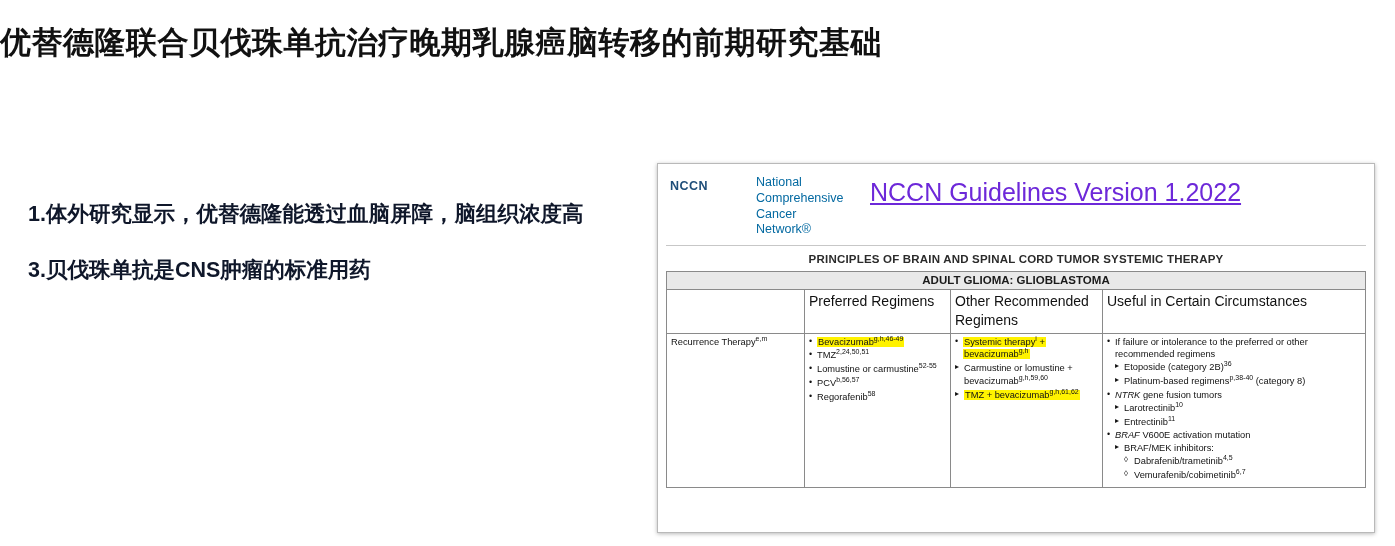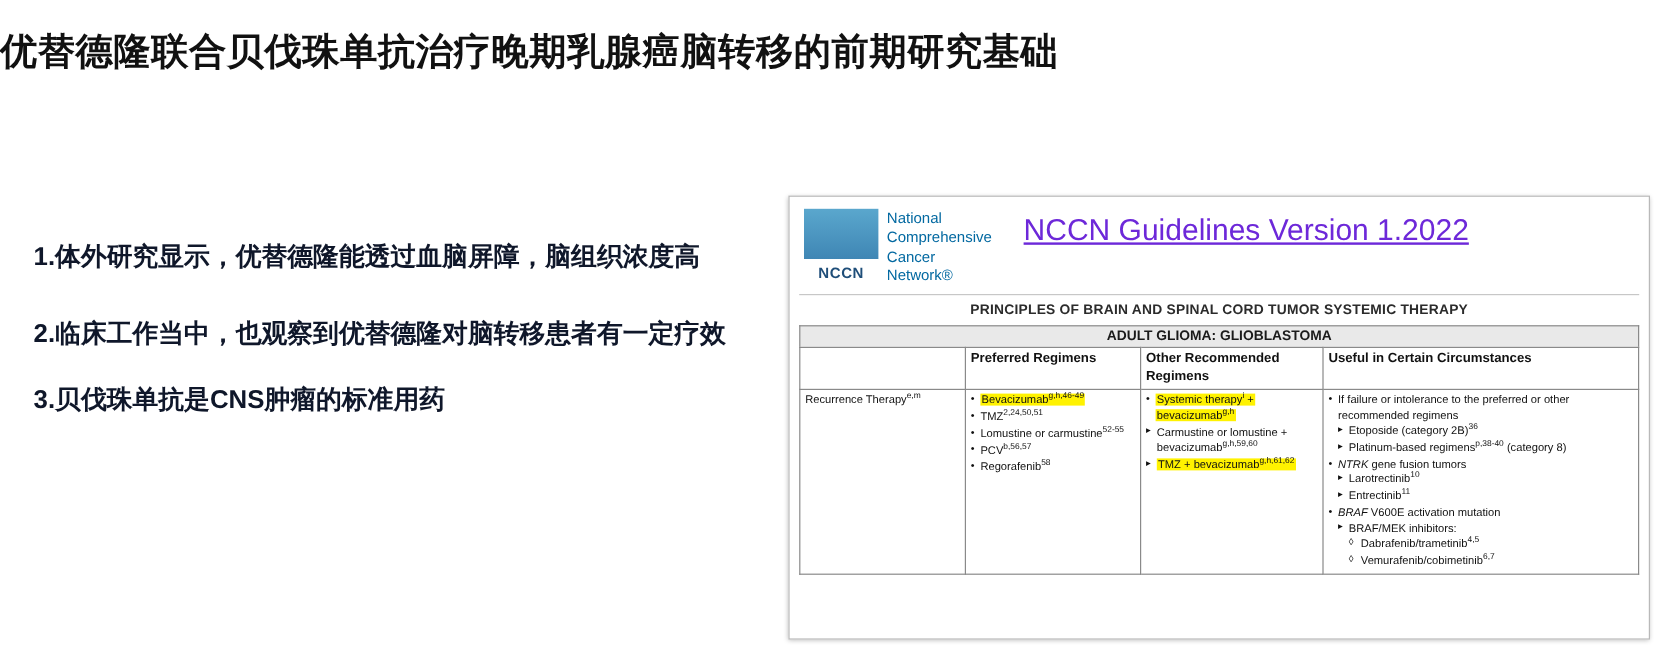--- a/index.html
+++ b/index.html
@@ -57,24 +57,23 @@
   }
 
   
   .nccn-header {
     display: flex;
     align-items: flex-start;
     padding: 4px 2px 2px 4px;
   }
   .nccn-logo {
     display: flex;
-    flex-direction: column;
     align-items: stretch;
     width: 62px;
-    margin-right: 7px;
+    margin-right: 24px;
     flex: none;
   }
   .nccn-logo-swatch {
     height: 42px;
     background: #4f9bc4;
     background: linear-gradient(180deg, #5aa7cd 0%, #3f86b4 100%);
   }
   .nccn-logo-text {
     height: 22px;
     background: #ffffff;
@@ -142,23 +141,23 @@
     color: #111111;
   }
   table.nccn-table th,
   table.nccn-table td {
     border: 1px solid #8a8a8a;
     vertical-align: top;
     padding: 2px 4px 4px 4px;
     line-height: 1.38;
   }
   table.nccn-table th {
-    font-weight: bold;
+    font-weight: normal;
     text-align: left;
-    font-size: 11px;
+    font-size: 14px;
     padding-top: 2px;
     padding-bottom: 2px;
   }
   .col-a { width: 138px; }
   .col-b { width: 146px; }
   .col-c { width: 152px; }
 
   .cell-head-blank { border-right: 1px solid #8a8a8a; }
 
   ul.dots {
@@ -217,21 +216,20 @@
   .ital { font-style: italic; }
   sup { font-size: 7px; line-height: 0; }
 </style>
 </head>
 <body>
 
 <div class="slide-title">优替德隆联合贝伐珠单抗治疗晚期乳腺癌脑转移的前期研究基础</div>
 
 <div class="bullets">
   <div class="bullet-line wrap">1.体外研究显示，优替德隆能透过血脑屏障，脑组织浓度高</div>
-  <div class="bullet-line wrap">2.临床工作当中，也观察到优替德隆对脑转移患者有一定疗效</div>
   <div class="bullet-line">3.贝伐珠单抗是CNS肿瘤的标准用药</div>
 </div>
 
 <div class="nccn-panel">
 
   <div class="nccn-header">
     <div class="nccn-logo">
       <div class="nccn-logo-swatch"></div>
       <div class="nccn-logo-text">NCCN</div>
     </div>

